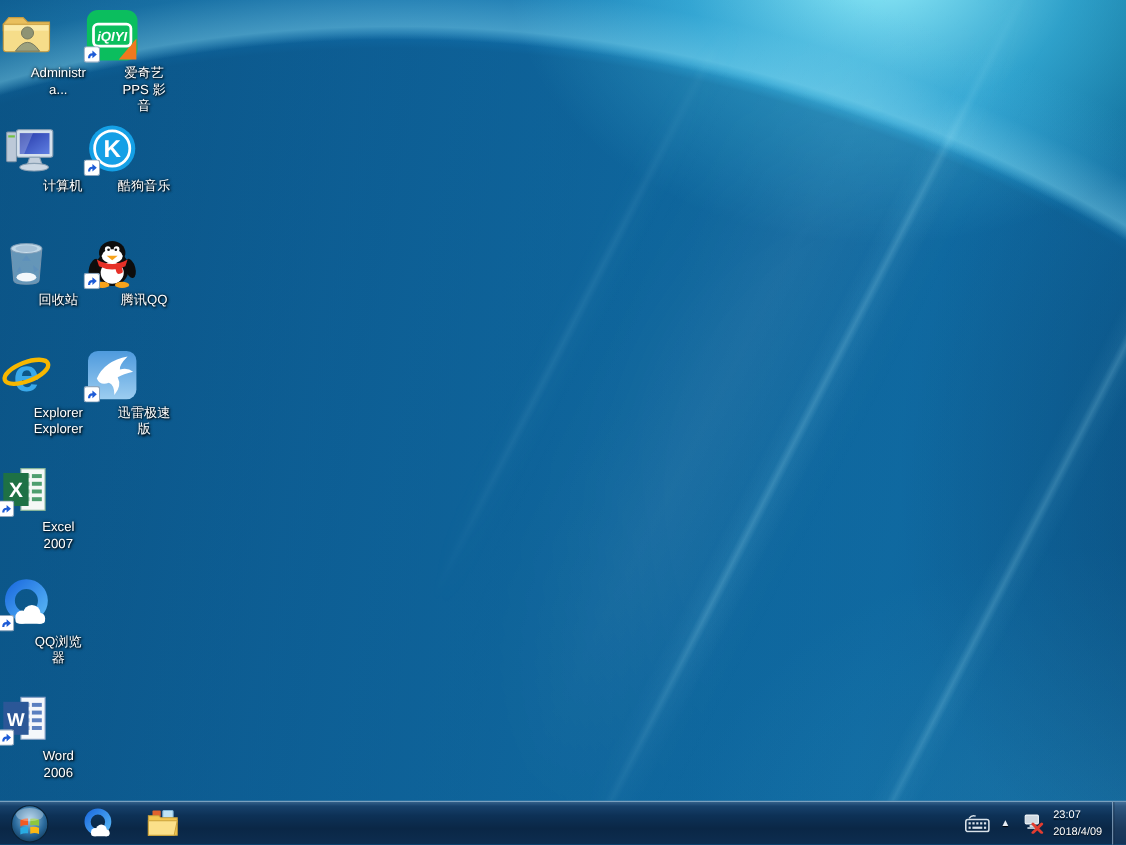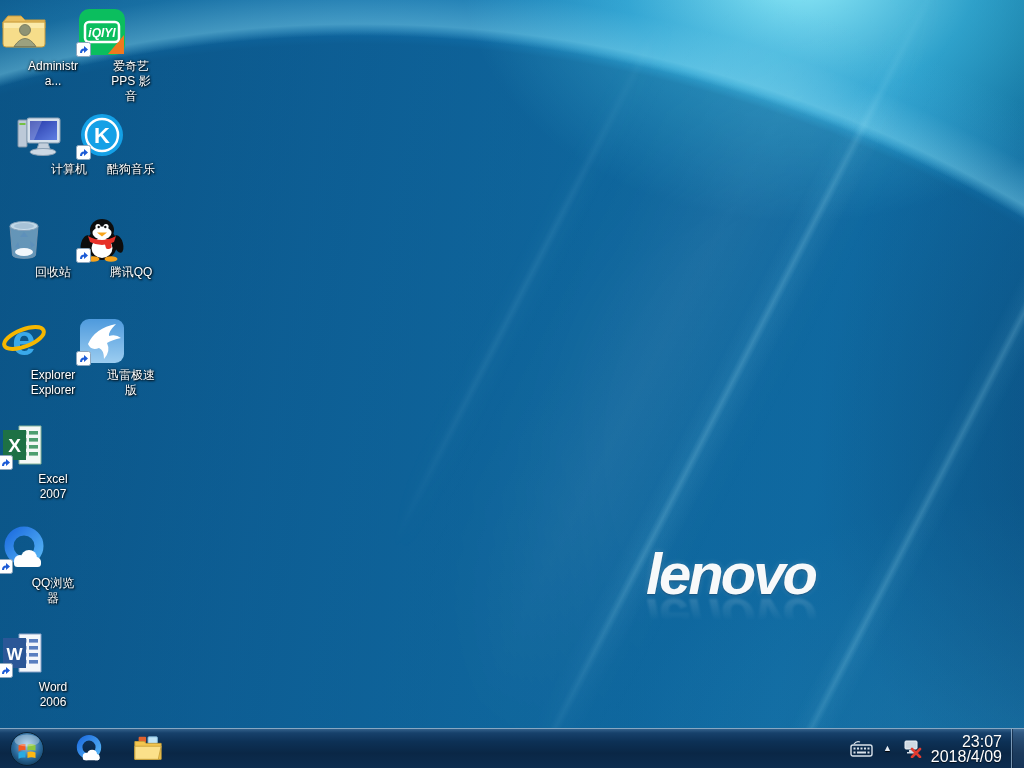--- a/index.html
+++ b/index.html
@@ -64,56 +64,52 @@
     background:linear-gradient(180deg,#33618b 0%,#17416b 10%,#0d3156 32%,#0a2746 62%,#0d2d50 100%);
     display:flex;align-items:center;
   }
   .start{width:36px;height:36px;margin-left:9px;flex:0 0 auto;}
   .task-icon{width:30px;height:30px;margin-left:29px;flex:0 0 auto;}
   .tray{margin-left:auto;display:flex;align-items:center;}
   .tray-kbd{width:23px;height:17px;}
   .tray-chevron{margin:0 9px 0 10px;font-size:9px;color:#e6edf4;line-height:1;text-shadow:0 1px 1px #000;}
   .tray-net{width:22px;height:19px;margin-right:8px;}
   .clock{
-    text-align:right;color:#fff;font-size:16px;line-height:15px;margin-right:9px;
+    text-align:left;color:#fff;font-size:10px;line-height:15px;margin-right:9px;
     text-shadow:0 1px 1px rgba(0,0,0,.7);white-space:nowrap;
   }
   .show-desktop{
     width:12px;align-self:stretch;flex:0 0 auto;
     border-left:1px solid rgba(170,198,222,.65);
     background:linear-gradient(180deg, rgba(95,135,175,.38), rgba(28,58,95,.5));
     box-shadow:inset 1px 0 0 rgba(10,30,55,.6);
   }
 </style>
 </head>
 <body>
 
 <div class="desktop">
   <div class="wallpaper"></div>
   <div class="streaks"></div>
 
-  <div class="logo">
-    <div class="logo-text">lenovo</div>
-    <div class="logo-reflection">lenovo</div>
-  </div>
 
   <div class="cell" style="left:0px;top:8px;">
     <div class="ic">
       <svg viewBox="0 0 48 48" width="48" height="48">
         <path d="M3 14 L8 8 h13 l4 4 h20 v8 H3z" fill="#e9bf5e" stroke="#c79b3f" stroke-width="1"></path>
         <path d="M3 14 h42 v22 q0 3 -3 3 H6 q-3 0 -3 -3z" fill="#f6dd8a" stroke="#c79b3f" stroke-width="1"></path>
         <path d="M4 15 h40 v5 H4z" fill="#fdeeb0" opacity="0.8"></path>
         <circle cx="25" cy="22" r="5.5" fill="#8e9374" stroke="#6d7158" stroke-width="0.8"></circle>
         <path d="M14 38.5 q11 -16 22 0 z" fill="#9ba17f" stroke="#6d7158" stroke-width="0.8"></path>
       </svg>
     </div>
     <div class="icon-label">Administra...</div>
   </div>
 
-  <div class="cell" style="left:16px;top:111px;">
+  <div class="cell" style="left:4px;top:111px;">
     <div class="ic">
       <svg viewBox="0 0 48 48" width="48" height="48">
         <defs>
           <linearGradient id="g-scr" x1="0" y1="0" x2="1" y2="1">
             <stop offset="0" stop-color="#2538a8"></stop>
               <stop offset="1" stop-color="#5f7fe2"></stop>
           </linearGradient>
         </defs>
         <rect x="2" y="9" width="9" height="27" rx="1" fill="#bcc9d8" stroke="#7d92a6"></rect>
         <rect x="3.5" y="12" width="6" height="2" fill="#74c143"></rect>

